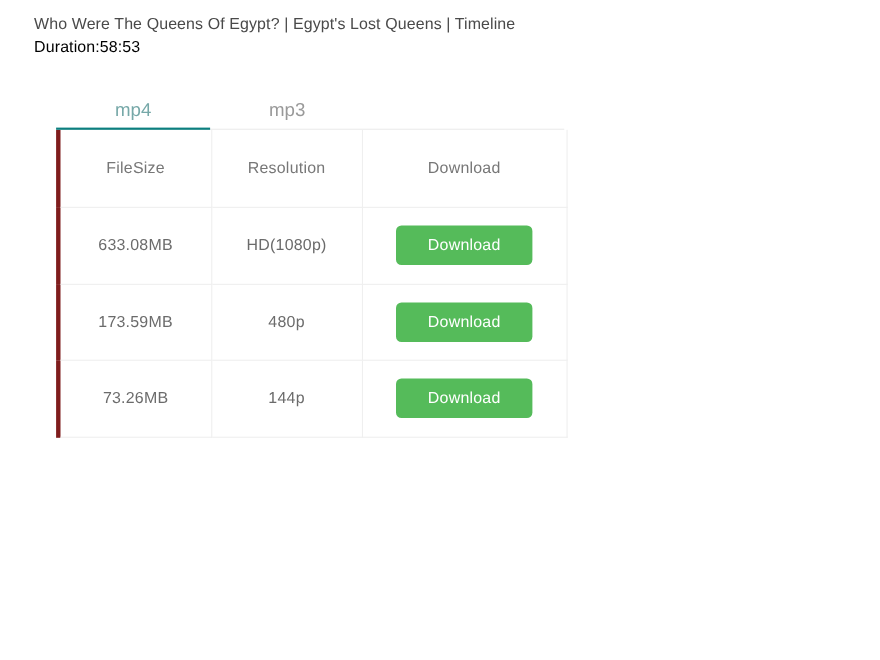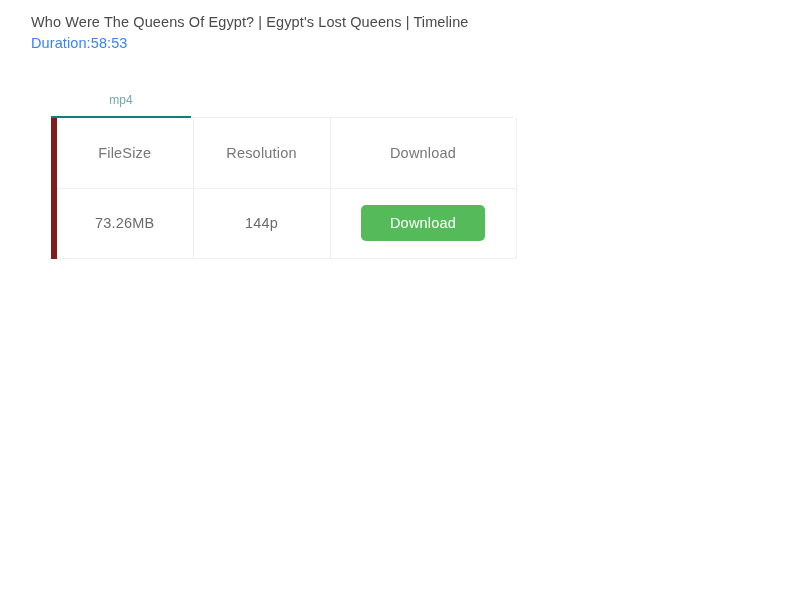--- a/index.html
+++ b/index.html
@@ -32,41 +32,41 @@
   .video-title {
     font-size: 14.5px;
     line-height: 21px;
     color: #4a4a4a;
     letter-spacing: .1px;
     white-space: nowrap;
   }
   .video-duration {
     font-size: 14.5px;
     line-height: 21px;
-    color: #3b82f6;
+    color: #000000;
     letter-spacing: .1px;
   }
 
   
   .format-panel {
     position: absolute;
     left: 51px;
     top: 85px;
     width: 462px;
   }
   .tab-bar {
     display: flex;
     height: 32px;
     border-bottom: 1px solid #ececec;
     position: relative;
   }
   .tab {
     width: 140px;
     text-align: center;
-    font-size: 12px;
+    font-size: 17px;
     color: #999999;
     line-height: 30px;
     cursor: pointer;
     user-select: none;
     position: relative;
   }
   .tab.active {
     color: #76a8a8;
   }
   .tab.active::after {
@@ -89,21 +89,21 @@
   .format-table th,
   .format-table td {
     border-right: 1px solid #efefef;
     border-bottom: 1px solid #efefef;
     text-align: center;
     vertical-align: middle;
     font-weight: normal;
   }
   .format-table th:first-child,
   .format-table td:first-child {
-    border-left: 6px solid #7f1d1d;
+    border-left: 4px solid #7f1d1d;
   }
   .col-filesize { width: 139px; }
   .col-resolution { width: 137px; }
   .col-download { width: 186px; }
 
   .format-table thead th {
     height: 68px;
     font-size: 14.5px;
     color: #777777;
     letter-spacing: .2px;
@@ -140,37 +140,52 @@
 
   <div class="video-header">
     <div class="video-title">Who Were The Queens Of Egypt? | Egypt's Lost Queens | Timeline</div>
     <div class="video-duration">Duration:58:53</div>
   </div>
 
   <div class="format-panel">
 
     <div class="tab-bar">
       <div class="tab active">mp4</div>
+      <div class="tab">mp3</div>
     </div>
 
     <table class="format-table">
       <colgroup>
         <col class="col-filesize">
         <col class="col-resolution">
         <col class="col-download">
       </colgroup>
       <thead>
         <tr>
           <th>FileSize</th>
           <th>Resolution</th>
           <th>Download</th>
         </tr>
       </thead>
       <tbody>
         <tr>
+          <td>633.08MB</td>
+          <td>HD(1080p)</td>
+          <td>
+            <button class="download-button">Download</button>
+          </td>
+        </tr>
+        <tr>
+          <td>173.59MB</td>
+          <td>480p</td>
+          <td>
+            <button class="download-button">Download</button>
+          </td>
+        </tr>
+        <tr>
           <td>73.26MB</td>
           <td>144p</td>
           <td>
             <button class="download-button">Download</button>
           </td>
         </tr>
       </tbody>
     </table>
 
   </div>

